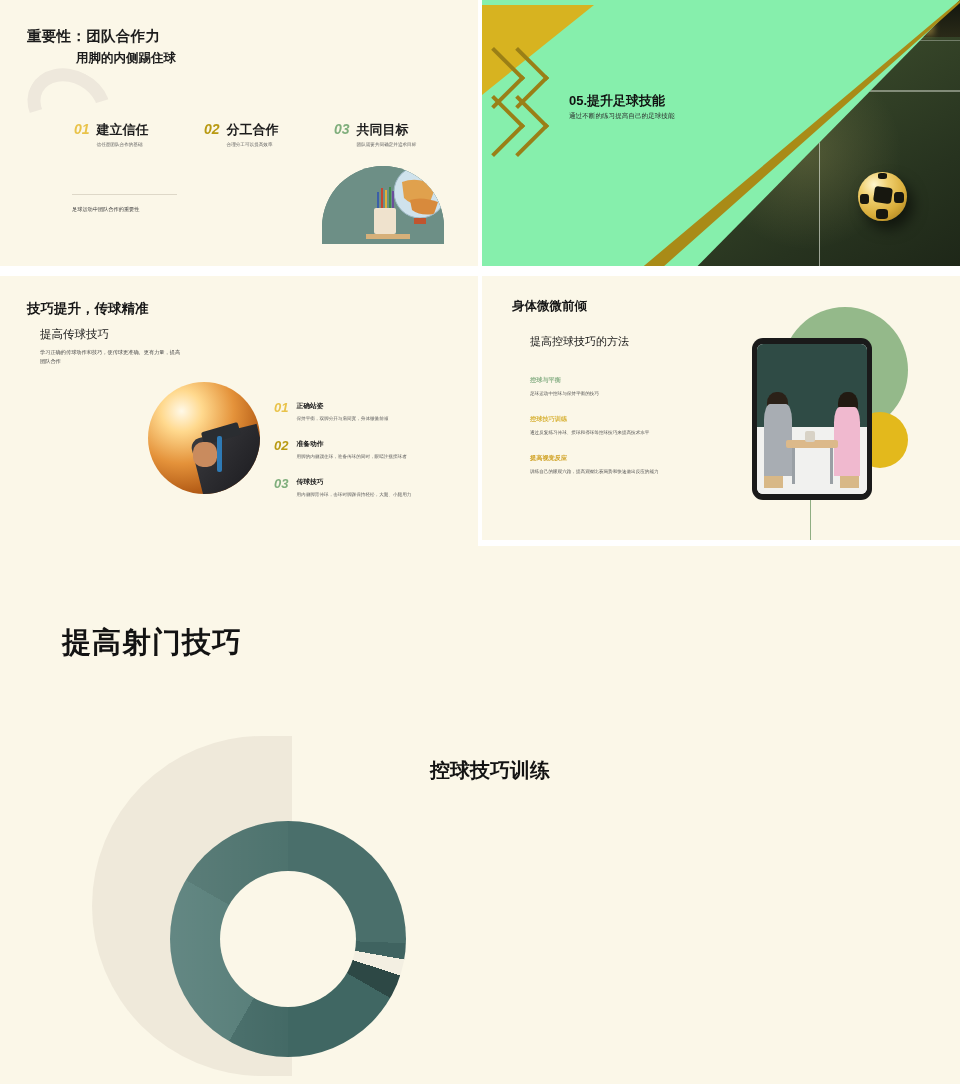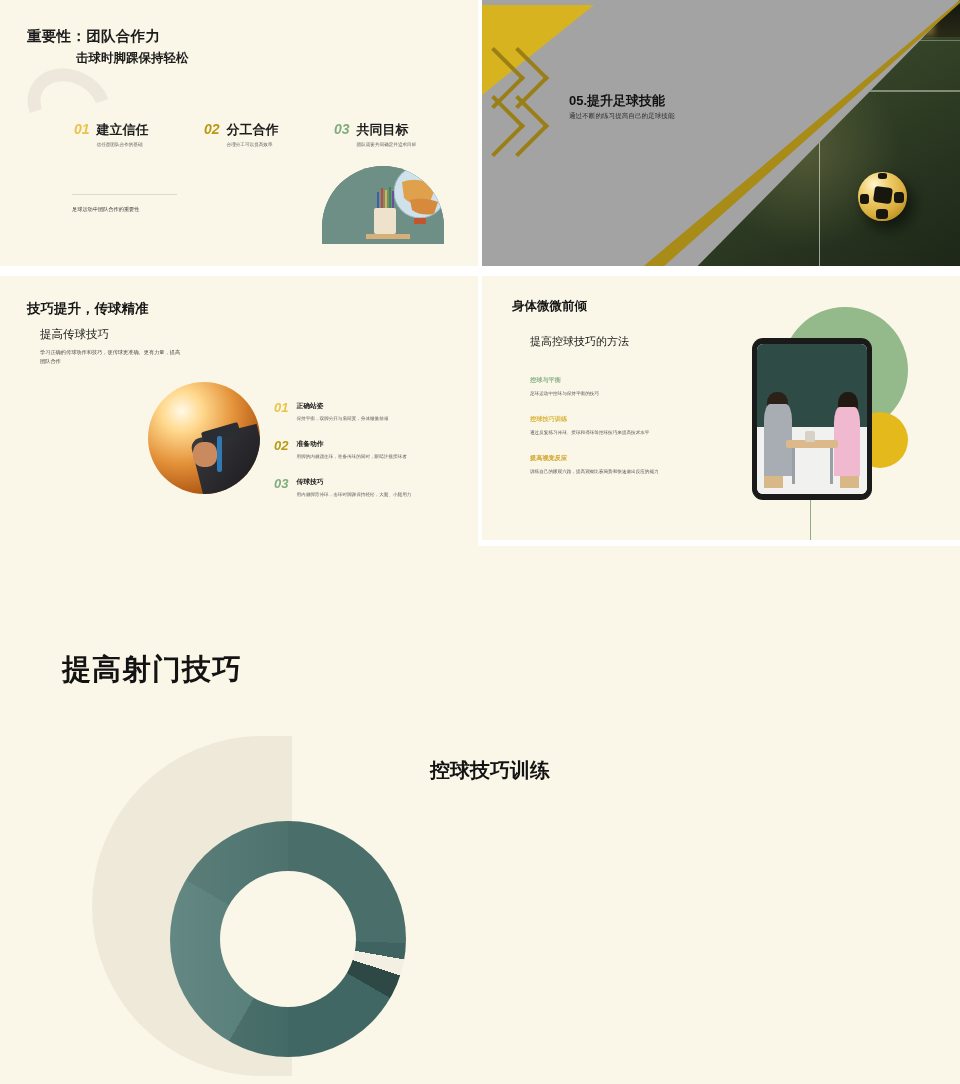--- a/index.html
+++ b/index.html
@@ -7,21 +7,21 @@
     width: 960px; height: 1084px;
     background: #ffffff;
     font-family: "Liberation Sans", "DejaVu Sans", sans-serif;
     overflow: hidden;
   }
   .deck { position: relative; width: 960px; height: 1084px; background:#fff; }
 
   
   .slide { position: absolute; overflow: hidden; }
   .cream { background: #fbf7e8; padding-left: 19px; }
-  .white { background: #a3a3a3; }
+  .white { background: #86efac; }
 
   
   #s1 { left: 0; top: 0; width: 478px; height: 266px; }
   #s1 .t1 {
     position: absolute; left: 27px; top: 27px;
     font-size: 14.5px; font-weight: bold; color: #1c1c1c; letter-spacing: .3px;
   }
   #s1 .t2 {
     position: absolute; left: 76px; top: 50px;
     font-size: 12.5px; font-weight: bold; color: #1c1c1c;
@@ -148,21 +148,21 @@
   #s4 .tablet .p2h { position:absolute; right:8%; top:32%; width:18%; height:17%; background:#221a12; border-radius:45%; }
   #s4 .tablet .desk { position:absolute; left:26%; top:64%; width:48%; height:5%; background:#dcb98a; border-radius:2px; }
   #s4 .tablet .leg { position:absolute; top:69%; width:3%; height:24%; background:#9aa0a5; }
   #s4 .tablet .cup { position:absolute; left:44%; top:58%; width:9%; height:7%; background:#d8d2c6; border-radius:2px; }
   #s4 .tablet .ch1 { position:absolute; left:6%; top:74%; width:18%; height:22%; background:#d8b887; border-radius:3px 3px 0 0; }
   #s4 .tablet .ch2 { position:absolute; right:7%; top:74%; width:18%; height:22%; background:#d8b887; border-radius:3px 3px 0 0; }
   #s4 .stand { position: absolute; left: 328px; top: 224px; width: 1.4px; height: 40px; background: #8fae82; }
 
   
   #s5 { left: 0; top: 546px; width: 960px; height: 538px; }
-  #s5 .t1 { position: absolute; left: 62px; top: 77px; font-size: 29px; font-weight: bold; color: #131313; letter-spacing: 1px; margin-top: 27px; }
+  #s5 .t1 { position: absolute; left: 62px; top: 77px; font-size: 29px; font-weight: bold; color: #131313; letter-spacing: 1px; }
   #s5 .t2 { position: absolute; left: 430px; top: 211px; font-size: 20px; font-weight: bold; color: #131313; }
   #s5 .bigarc {
     position: absolute; left: 92px; top: 190px; width: 200px; height: 340px;
     background: #efe9da; border-radius: 200px 0 0 200px;
   }
   #s5 .donut {
     position: absolute; left: 170px; top: 275px; width: 236px; height: 236px; border-radius: 50%;
     background: conic-gradient(from 0deg,
       #4a6f6b 0deg 92deg,
       #3f6360 92deg 100deg,
@@ -184,21 +184,21 @@
   }
   #s5 .steps { position: absolute; left: 425px; top: 755px; }
 </style>
 </head>
 <body>
 
 <div class="deck">
 
   <div class="slide cream" id="s1">
     <div class="t1">重要性：团队合作力</div>
-    <div class="t2">击球时脚踝保持轻松</div>
+    <div class="t2">用脚的内侧踢住球</div>
     <div class="swoosh"></div>
 
     <div class="nums">
       <div class="numcol nc0">
         <div class="bignum">01</div>
         <div>
           <div class="numhead">建立信任</div>
           <div class="numdesc">信任是团队合作的基础</div>
         </div>
       </div>

